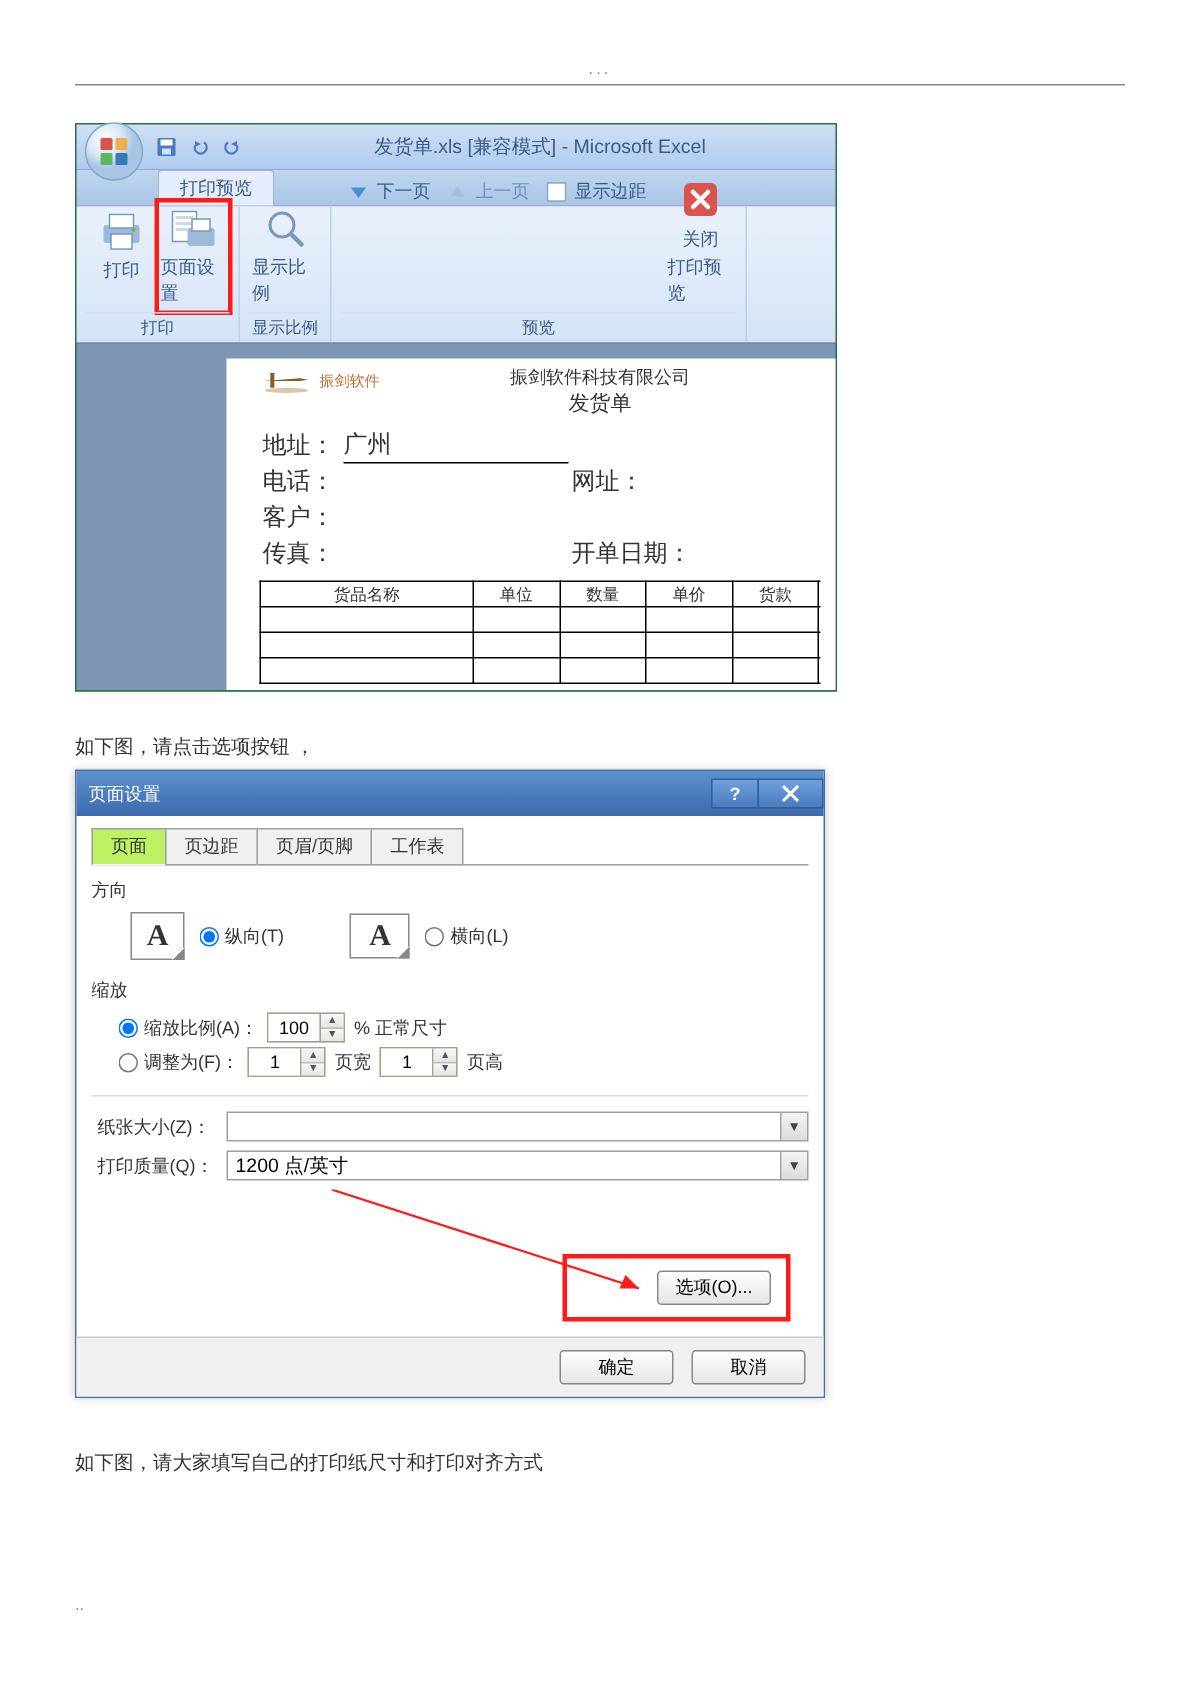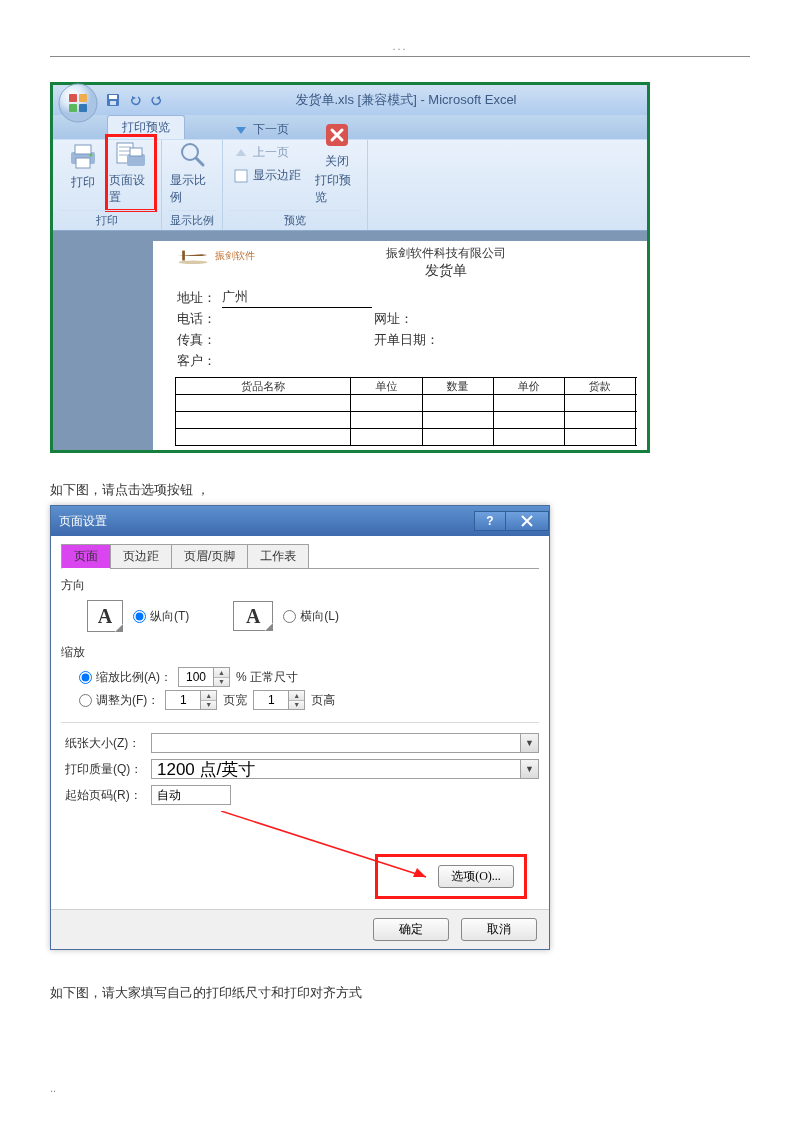--- a/index.html
+++ b/index.html
@@ -1,88 +1,88 @@
 <!DOCTYPE html>
 <html><head>
 <meta charset="utf-8">
 <style>
   * { box-sizing: border-box; margin: 0; padding: 0; }
   body { background: #fff; font-family: "Microsoft YaHei", Arial, sans-serif; font-size: 12px; color: #333; width: 800px; }
   .page { padding: 40px 50px 20px 50px; }
   .header-dots { text-align: center; font-size: 11px; color: #888; letter-spacing: 2px; margin-bottom: 4px; }
   .hr { border: none; border-top: 1px solid #888; margin-bottom: 25px; }
   
-  .excel-window { width: 600px; border: 3px solid #15803d; background: #701a75; margin-bottom: 28px; }
+  .excel-window { width: 508px; border: 1px solid #15803d; background: #701a75; margin-bottom: 28px; }
   .ex-titlebar { height: 30px; display: flex; align-items: center; background: linear-gradient(#cfe0f4,#aecbef); font-size: 12px; color: #3b5a85; }
   .orb { width: 42px; height: 42px; position: relative; margin: -4px 0 -10px 4px; }
   .orb svg { width: 42px; height: 42px; }
   .qat { display: flex; gap: 6px; margin-left: 6px; }
   .qat-btn { width: 16px; height: 16px; display:flex; align-items:center; justify-content:center; }
   .ex-title { flex: 1; text-align: center; font-size: 13px; }
   .tabstrip { display: flex; align-items: flex-end; height: 24px; padding-left: 54px; background: linear-gradient(#bfd7ef,#a9c6e8); }
   .tab { background: #e4eefb; border: 1px solid #9cb9dc; border-bottom: none; border-radius: 3px 3px 0 0; padding: 3px 14px; font-size: 12px; color: #3b5a85; }
   .ribbon { background: linear-gradient(#e9f1fb,#d4e4f6); border-top: 1px solid #cadff5; border-bottom: 1px solid #8caacb; height: 92px; display: flex; }
   .group { border-right: 1px solid #bcd2ea; display: flex; flex-direction: column; align-items: center; justify-content: flex-end; padding: 4px 6px 1px 6px; }
   .group-row { display: flex; gap: 0; }
   .grp-label { font-size: 11px; color: #3b5a85; text-align: center; padding: 2px 0 1px 0; width: 100%; border-top:1px solid #d1e1f3; }
   .bigbtn { width: 48px; display: flex; flex-direction: column; align-items: center; gap: 2px; padding: 4px 2px; font-size: 12px; color: #3b5a85; }
   .bigbtn .ic { width: 32px; height: 32px; display:flex; align-items:center; justify-content:center; }
   .bigbtn.highlight { outline: 3px solid #ff1a1a; outline-offset: -1px; height: 74px; }
   .smallbtn { display: flex; align-items: center; gap: 4px; font-size: 12px; color: #3b5a85; padding: 2px 4px; }
   .smallbtn .sic { width: 16px; height: 16px; display:flex; align-items:center; justify-content:center; }
-  .col { display:flex; flex-direction:column; gap:2px; padding-top:4px;text-align:center; }
+  .col { display:flex; flex-direction:row; gap:2px; padding-top:4px;text-align:center; }
   .sheet-area { background: #7e97b4; padding: 10px 0 0 0; }
   .paper { background: #fff; margin-left: 100px; padding: 6px 10px 4px 22px; min-height: 140px; }
   .logo-row { display:flex; align-items:flex-start; }
   .logo { display:flex; align-items:center; gap:4px; font-size:10px; color:#c07030; }
   .logo svg { width:36px; height:18px; }
   .doc-head { flex:1; text-align:center; }
   .doc-head .t1 { font-size: 12px; font-weight: normal; margin-top: -2px; }
   .doc-head .t2 { font-size: 14px; }
-  .info-rows { font-size: 13px; margin: 6px 0 4px 0; }
+  .info-rows { font-size: 16px; margin: 6px 0 4px 0; }
   .info-rows td { padding: 0 4px 1px 0; white-space: nowrap; }
   .grid { border-collapse: collapse; width: 100%; font-size: 11px; }
   .grid th, .grid td { border: 1px solid #000; height: 17px; text-align: center; font-weight: normal; }
   .grid th.wide { width: 38%; }
   
   .instr { font-size: 13px; margin: 6px 0 6px 0; }
   
   .dialog { width: 500px; border: 1px solid #4c6e9f; background: #fff; box-shadow: 0 0 6px rgba(0,0,0,.25); }
   .dlg-titlebar { height: 30px; background: linear-gradient(#5d90cf,#3c6aad); display:flex; align-items:center; color:#fff; font-size:12px; padding-left:8px; }
   .dlg-titlebar .spacer { flex:1; }
   .dlg-help { width: 32px; height: 20px; background: linear-gradient(#6fa0de,#4a7bbe); border:1px solid #316099; display:flex; align-items:center; justify-content:center; color:#fff; font-weight:bold; margin-right:-1px; }
   .dlg-close { width: 44px; height: 20px; background: linear-gradient(#6fa0de,#4a7bbe); border:1px solid #316099; display:flex; align-items:center; justify-content:center; }
   .dlg-body { padding: 8px 10px 8px 10px; }
   .tabrow { display:flex; border-bottom:1px solid #a0a0a0; margin-bottom: 8px; }
   .tabrow .dtab { border:1px solid #a0a0a0; padding:3px 12px; font-size:12px; background:#f0f0f0; margin-right:-1px; margin-bottom:-1px; }
-  .tabrow .dtab.active { background:#d946ef; border-bottom:1px solid #fff;font-family:Liberation Serif, serif; }
+  .tabrow .dtab.active { background:#bef264; border-bottom:1px solid #fff;font-family:Liberation Serif, serif; }
   .section-label { font-size:12px; margin-bottom:6px; }
   .orient-row { display:flex; align-items:center; gap:10px; margin:4px 0 12px 26px; }
   .orient-box { width:36px; height:32px; border:1px solid #888; display:flex; align-items:center; justify-content:center; font-family: "Times New Roman", serif; font-size:20px; font-weight:bold; background:#fff; position:relative; }
   .orient-box.land { width: 40px; height: 30px; }
   .orient-box::after { content:""; position:absolute; right:-1px; bottom:-1px; width:8px; height:8px; background:linear-gradient(135deg,#fff 48%, #888 52%); }
   .radio { display:inline-flex; align-items:center; gap:4px; font-size:12px; }
   .radio input { margin:0; }
   .scale-row { display:flex; align-items:center; gap:6px; font-size:12px; margin:3px 0 3px 18px; }
   .spin { width: 52px; height: 20px; border:1px solid #a0a0a0; display:flex; align-items:stretch; background:#bef264; }
   .spin input { border:none; width: 34px; text-align:center; font-size:12px; padding:0; outline:none; }
   .spin .arrows { width:17px; border-left:1px solid #a0a0a0; display:flex; flex-direction:column; }
   .spin .arrows span { flex:1; display:flex; align-items:center; justify-content:center; font-size:7px; color:#555; background:linear-gradient(#f8f8f8,#e4e4e4); }
   .spin .arrows span:first-child { border-bottom:1px solid #bbb; }
   .sep { border:none; border-top:1px solid #dcdcdc; margin:12px 0 10px 0; }
   .field-row { display:flex; align-items:center; gap:8px; font-size:12px; margin:6px 0 6px 4px; }
   .field-row label { min-width: 78px; }
   .combo { flex:1; height:20px; border:1px solid #a0a0a0; display:flex; align-items:stretch; background:#fff; font-size:12px;}
-  .combo input { border:none; flex:1; padding:0 5px; font-size:17px; outline:none; }
+  .combo input { border:none; flex:1; padding:0 5px; font-size:13px; outline:none; }
   .combo .cbtn { width:18px; border-left:1px solid #a0a0a0; background:linear-gradient(#f4f4f4,#dcdcdc); display:flex; align-items:center; justify-content:center; font-size:9px; color:#444; }
   .textin { border:1px solid #a0a0a0; height:20px; padding:0 5px; font-size:12px; width: 80px; }
   .arrow-wrap { position:relative; height: 90px; }
   .diag-arrow { position:absolute; left:160px; top:0; width:260px; height:90px; pointer-events:none; }
   .options-box { position:absolute; right:12px; bottom:2px; border:3px solid #ff1a1a; padding:8px 10px 8px 60px; }
-  .winbtn { min-width:76px; height:23px; border:1px solid #888; border-radius:3px; background:linear-gradient(#fdfdfd,#e6e6e6); font-size:12px; display:inline-flex; align-items:center; justify-content:center; padding:0 10px;font-family:Liberation Serif, serif; }
+  .winbtn { min-width:76px; height:23px; border:1px solid #888; border-radius:3px; background:linear-gradient(#fdfdfd,#e6e6e6); font-size:12px; display:inline-flex; align-items:center; justify-content:center; padding:0 10px; }
   .dlg-footer { background:#f0f0f0; border-top:1px solid #d0d0d0; padding:8px 12px; display:flex; justify-content:flex-end; gap:12px; }
   .footer-dots { font-size: 11px; color:#888; margin-top: 80px; }
 </style>
 </head>
 <body>
 
 <div class="page">
   <div class="header-dots">...</div>
   <hr class="hr">
 
@@ -240,29 +240,29 @@
                 <td style="width:120px"></td>
                 <td></td>
               </tr>
           <tr>
                 <td>电话：</td>
                 <td></td>
                 <td>网址：</td>
                 <td></td>
               </tr>
           <tr>
+                <td>客户：</td>
+                <td></td>
+                <td></td>
+                <td></td>
+              </tr>
+          <tr>
                 <td>传真：</td>
                 <td></td>
                 <td>开单日期：</td>
-                <td></td>
-              </tr>
-          <tr>
-                <td>客户：</td>
-                <td></td>
-                <td></td>
                 <td></td>
               </tr>
         </tbody>
           </table>
         <table class="grid">
           <tbody>
               <tr>
             <th class="wide">货品名称</th>
             <th>单位</th>
             <th>数量</th>
@@ -383,24 +383,20 @@
             <div class="cbtn">▼</div>
           </div>
       </div>
       <div class="field-row">
         <label>打印质量(Q)：</label>
         <div class="combo">
             <input value="1200 点/英寸" style="">
             <div class="cbtn">▼</div>
           </div>
       </div>
-      <div class="field-row">
-        <label>起始页码(R)：</label>
-        <input class="textin" value="自动" style="">
-      </div>
 
       <div class="arrow-wrap">
         <svg class="diag-arrow">
           <line x1="0" y1="0" x2="205" y2="66" stroke="#ff1a1a" stroke-width="1.5"></line>
           <path d="M205 66 L196 57 L192 66 Z" fill="#ff1a1a"></path>
         </svg>
         <div class="options-box">
           <button class="winbtn">选项(O)...</button>
         </div>
       </div>

